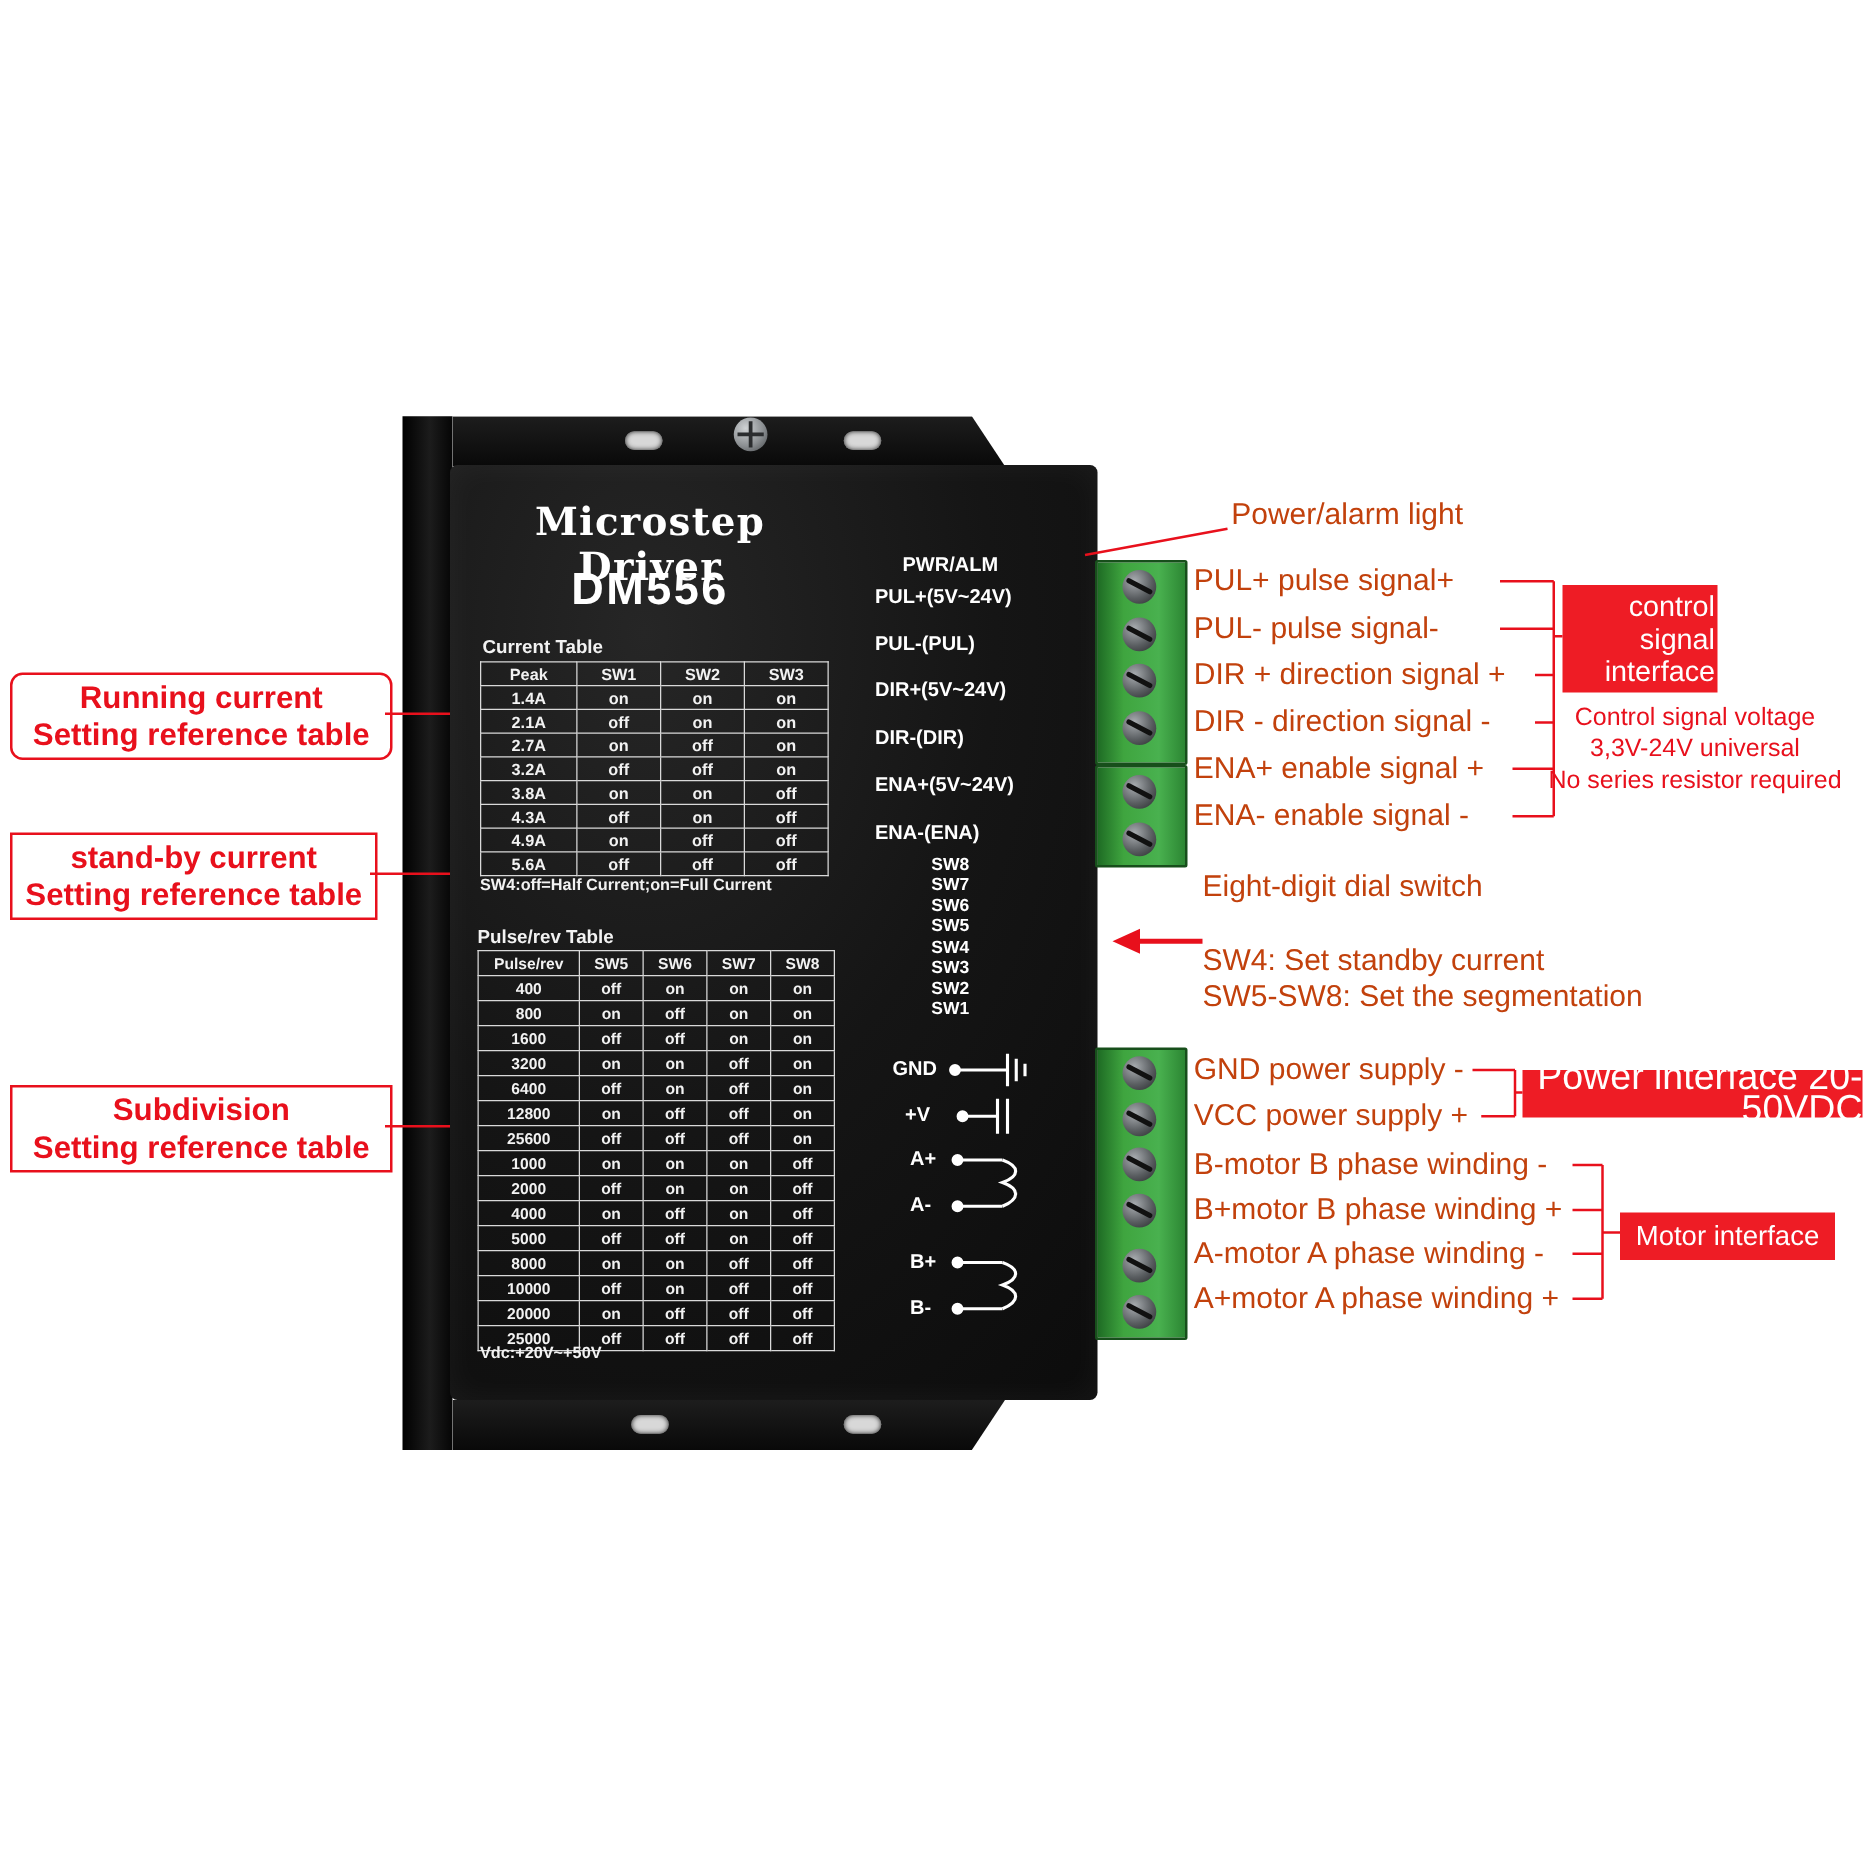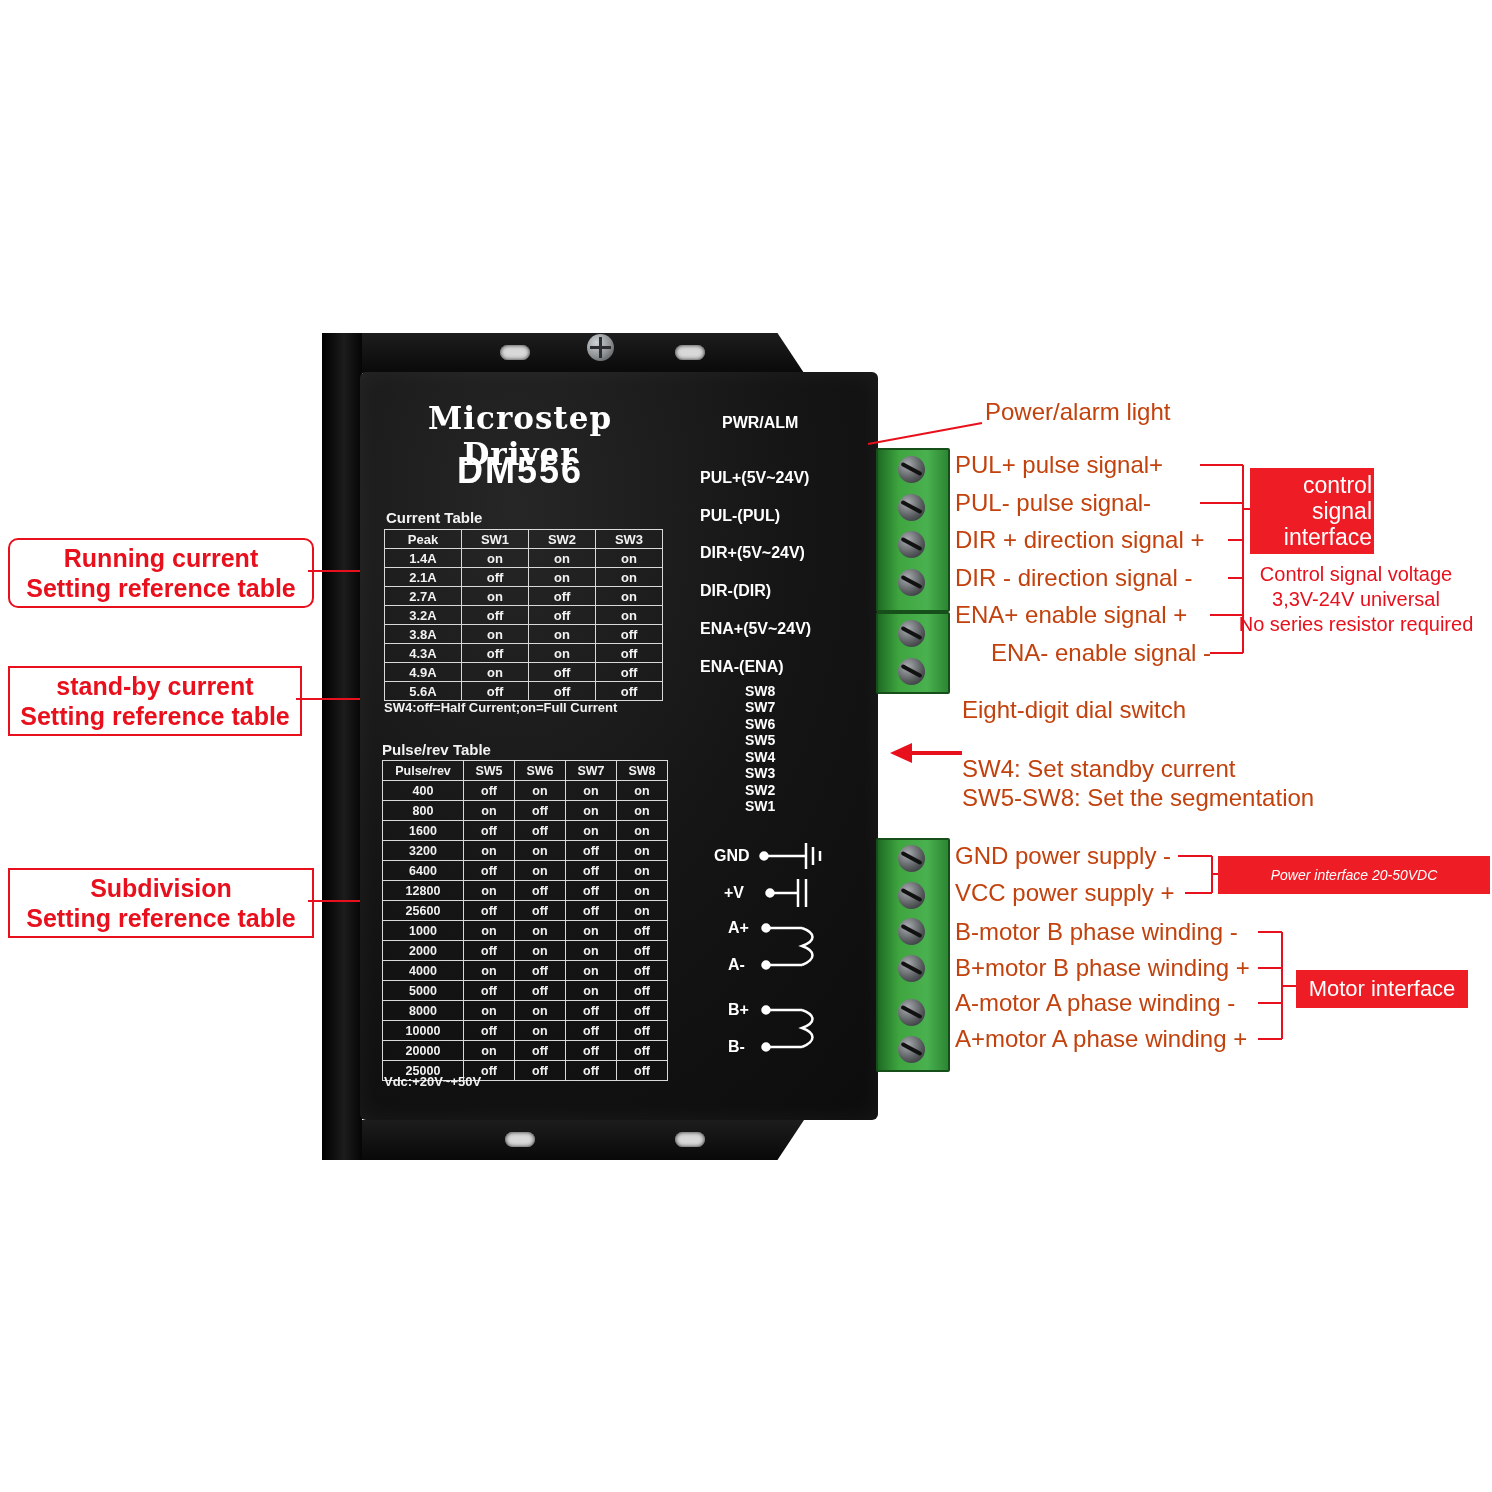--- a/index.html
+++ b/index.html
@@ -274,21 +274,21 @@
             <td>25000</td>
             <td>off</td>
             <td>off</td>
             <td>off</td>
             <td>off</td>
           </tr>
         </tbody>
       </table>
     <div class="tbl-note" style="left:24px;top:702px;">Vdc:+20V~+50V</div>
 
-    <div class="pin" style="left:362px;top:42px;">PWR/ALM</div>
+    <div class="pin" style="left:362px;top:72px;">PWR/ALM</div>
     <div class="pin" style="left:340px;top:97px;">PUL+(5V~24V)</div>
     <div class="pin" style="left:340px;top:135px;">PUL-(PUL)</div>
     <div class="pin" style="left:340px;top:172px;">DIR+(5V~24V)</div>
     <div class="pin" style="left:340px;top:210px;">DIR-(DIR)</div>
     <div class="pin" style="left:340px;top:248px;">ENA+(5V~24V)</div>
     <div class="pin" style="left:340px;top:286px;">ENA-(ENA)</div>
 
     <div class="sw" style="left:385px;top:311px;">SW8</div>
     <div class="sw" style="left:385px;top:327px;">SW7</div>
     <div class="sw" style="left:385px;top:344px;">SW6</div>
@@ -380,38 +380,38 @@
     </g>
   </svg>
 
   <div class="ann" style="left:985px;top:398px;">Power/alarm light</div>
 
   <div class="ann" style="left:955px;top:451px;">PUL+ pulse signal+</div>
   <div class="ann" style="left:955px;top:489px;">PUL- pulse signal-</div>
   <div class="ann" style="left:955px;top:526px;">DIR + direction signal +</div>
   <div class="ann" style="left:955px;top:564px;">DIR - direction signal -</div>
   <div class="ann" style="left:955px;top:601px;">ENA+ enable signal +</div>
-  <div class="ann" style="left:955px;top:639px;margin-left:36px;">ENA- enable signal -</div>
+  <div class="ann" style="left:955px;top:639px;">ENA- enable signal -</div>
 
   <div class="redbox" style="left:1250px;top:468px;width:120px;height:82px;padding:2px;">control signal interface</div>
 
   <div class="ann-note" style="left:1224px;top:562px;width:264px;">
     <div>Control signal voltage</div>
     <div>3,3V-24V universal</div>
     <div>No series resistor required</div>
   </div>
 
   <div class="ann" style="left:962px;top:696px;">Eight-digit dial switch</div>
   <div class="ann" style="left:962px;top:755px;">SW4: Set standby current</div>
   <div class="ann" style="left:962px;top:784px;">SW5-SW8: Set the segmentation</div>
 
   <div class="ann" style="left:955px;top:842px;">GND power supply -</div>
   <div class="ann" style="left:955px;top:879px;">VCC power supply +</div>
 
-  <div class="redbox" style="left:1218px;top:856px;width:272px;height:38px;font-size:14px;font-style:italic;">Power interface 20-50VDC</div>
+  <div class="redbox" style="left:1218px;top:856px;width:272px;height:38px;font-size:30px;">Power interface 20-50VDC</div>
 
   <div class="ann" style="left:955px;top:918px;">B-motor B phase winding -</div>
   <div class="ann" style="left:955px;top:954px;">B+motor B phase winding +</div>
   <div class="ann" style="left:955px;top:989px;">A-motor A phase winding -</div>
   <div class="ann" style="left:955px;top:1025px;">A+motor A phase winding +</div>
 
   <div class="redbox" style="left:1296px;top:970px;width:172px;height:38px;font-size:22px;">Motor interface</div>
 
 </div>
 

